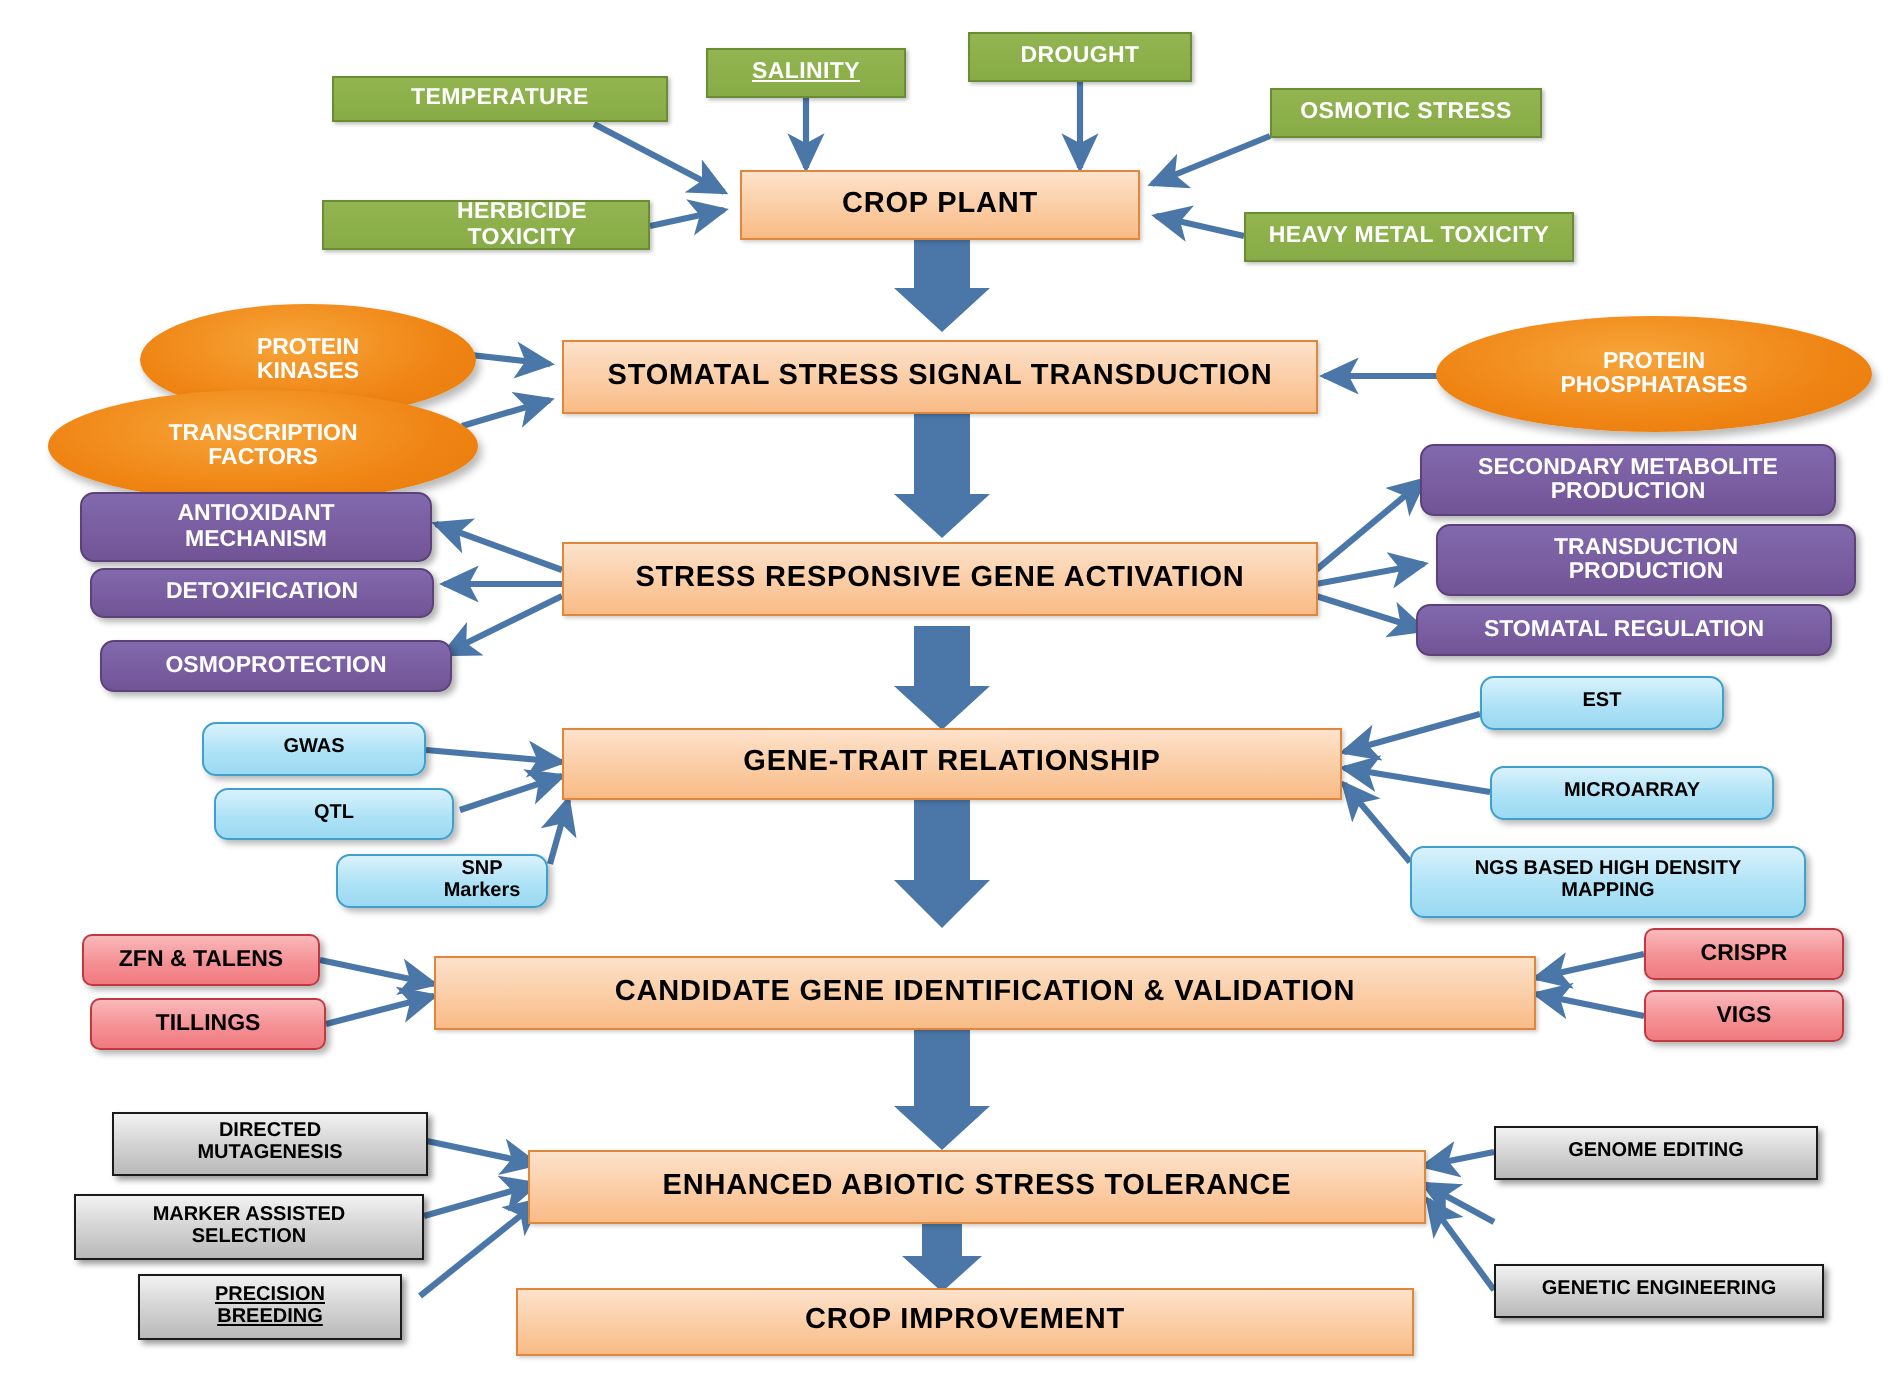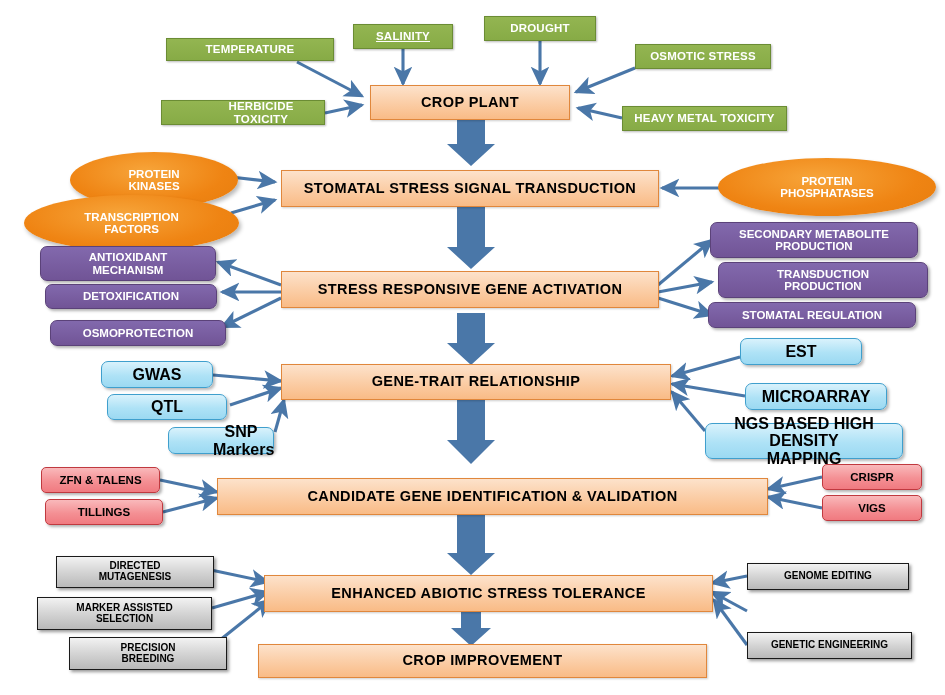--- a/index.html
+++ b/index.html
@@ -65,21 +65,21 @@
     box-shadow:2px 2px 3px rgba(0,0,0,.3);
   }
 
   
   .blue{
     background:linear-gradient(180deg,#d9f2fc 0%,#aee2f6 55%,#9bd9f2 100%);
     border:1px solid #3f9fcd;
     border-radius:7px;
     color:#000000;
     font-weight:bold;
-    font-size:16px;
+    font-size:10px;
     box-shadow:2px 2px 3px rgba(0,0,0,.28);
   }
 
   
   .pink{
     background:linear-gradient(180deg,#f9b9bb 0%,#f49094 55%,#f07a80 100%);
     border:1px solid #c0393f;
     border-radius:5px;
     color:#000000;
     font-weight:bold;
@@ -301,21 +301,21 @@
       <span>DIRECTED</span>
       <span>MUTAGENESIS</span>
     </span>
   </div>
   <div class="node grey" style="left:37px;top:597px;width:175px;height:33px;">
     <span>
       <span>MARKER ASSISTED</span>
       <span>SELECTION</span>
     </span>
   </div>
-  <div class="node grey" style="left:69px;top:637px;width:158px;height:33px;">
+  <div class="node grey" style="left:69px;top:637px;width:132px;height:33px;text-decoration:underline;">
     <span>
       <span>PRECISION</span>
       <span>BREEDING</span>
     </span>
   </div>
 
   <div class="node grey" style="left:747px;top:563px;width:162px;height:27px;">
     <span>GENOME EDITING</span>
   </div>
   <div class="node grey" style="left:747px;top:632px;width:165px;height:27px;">

